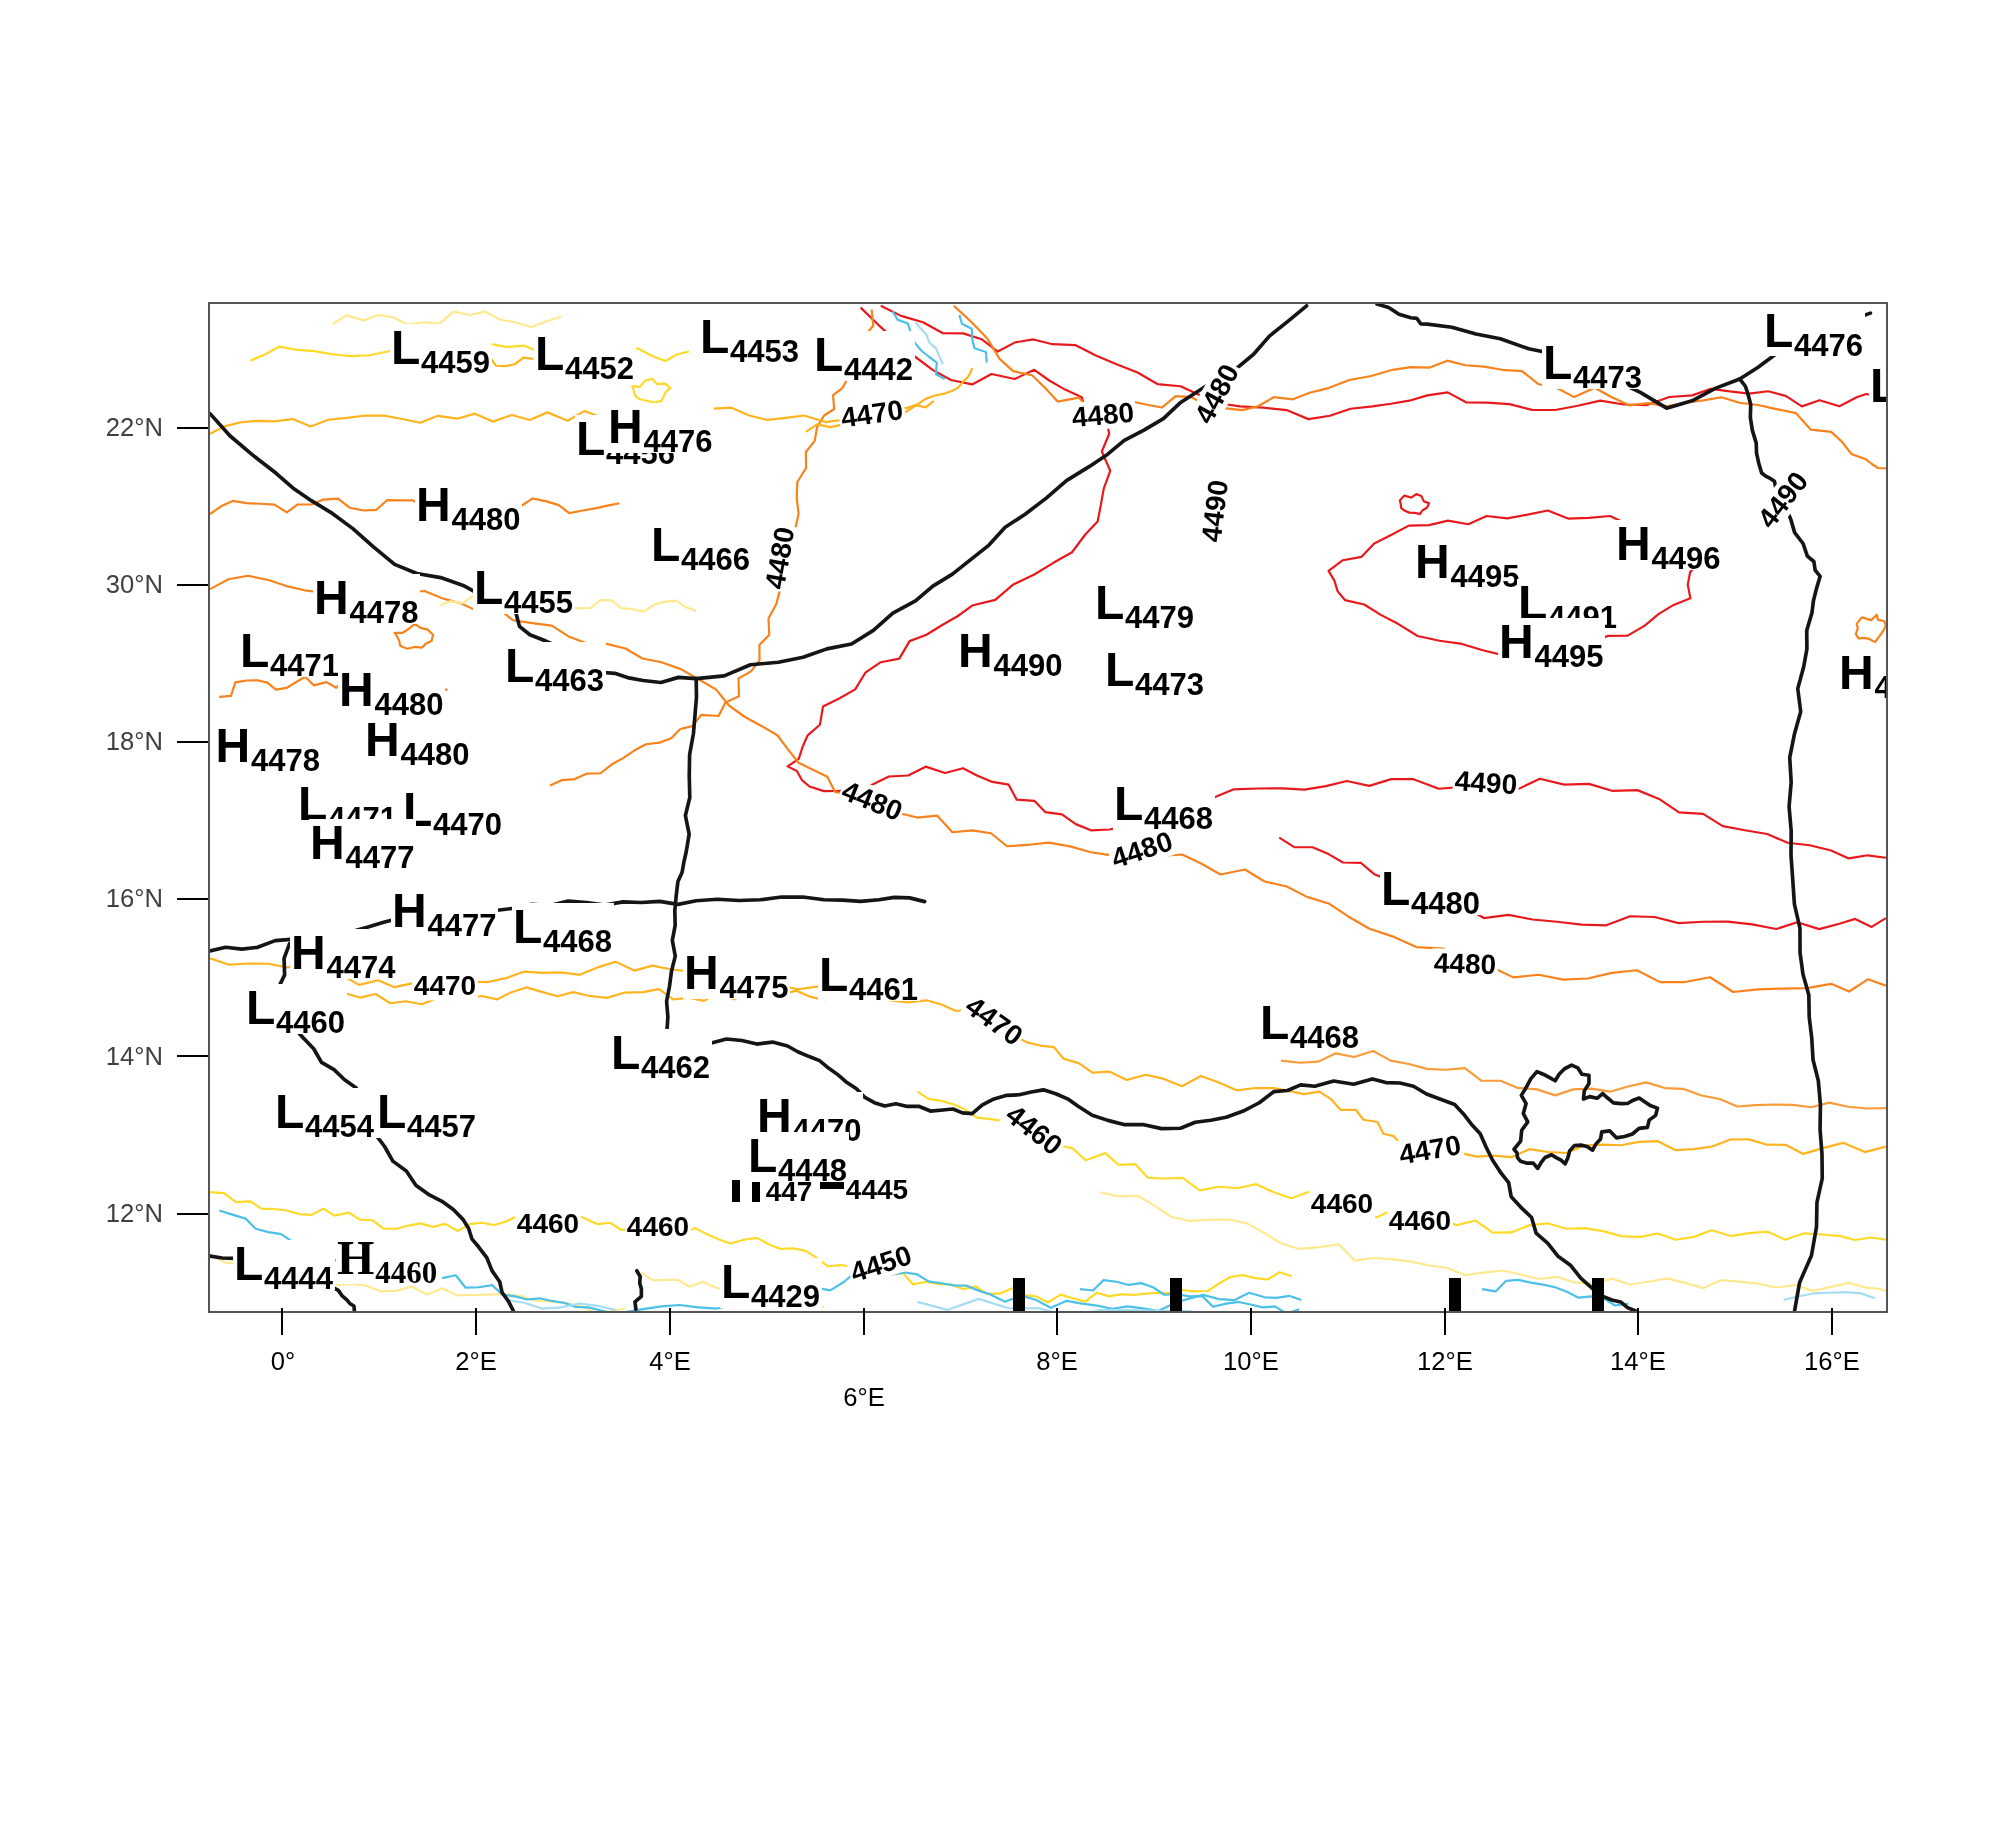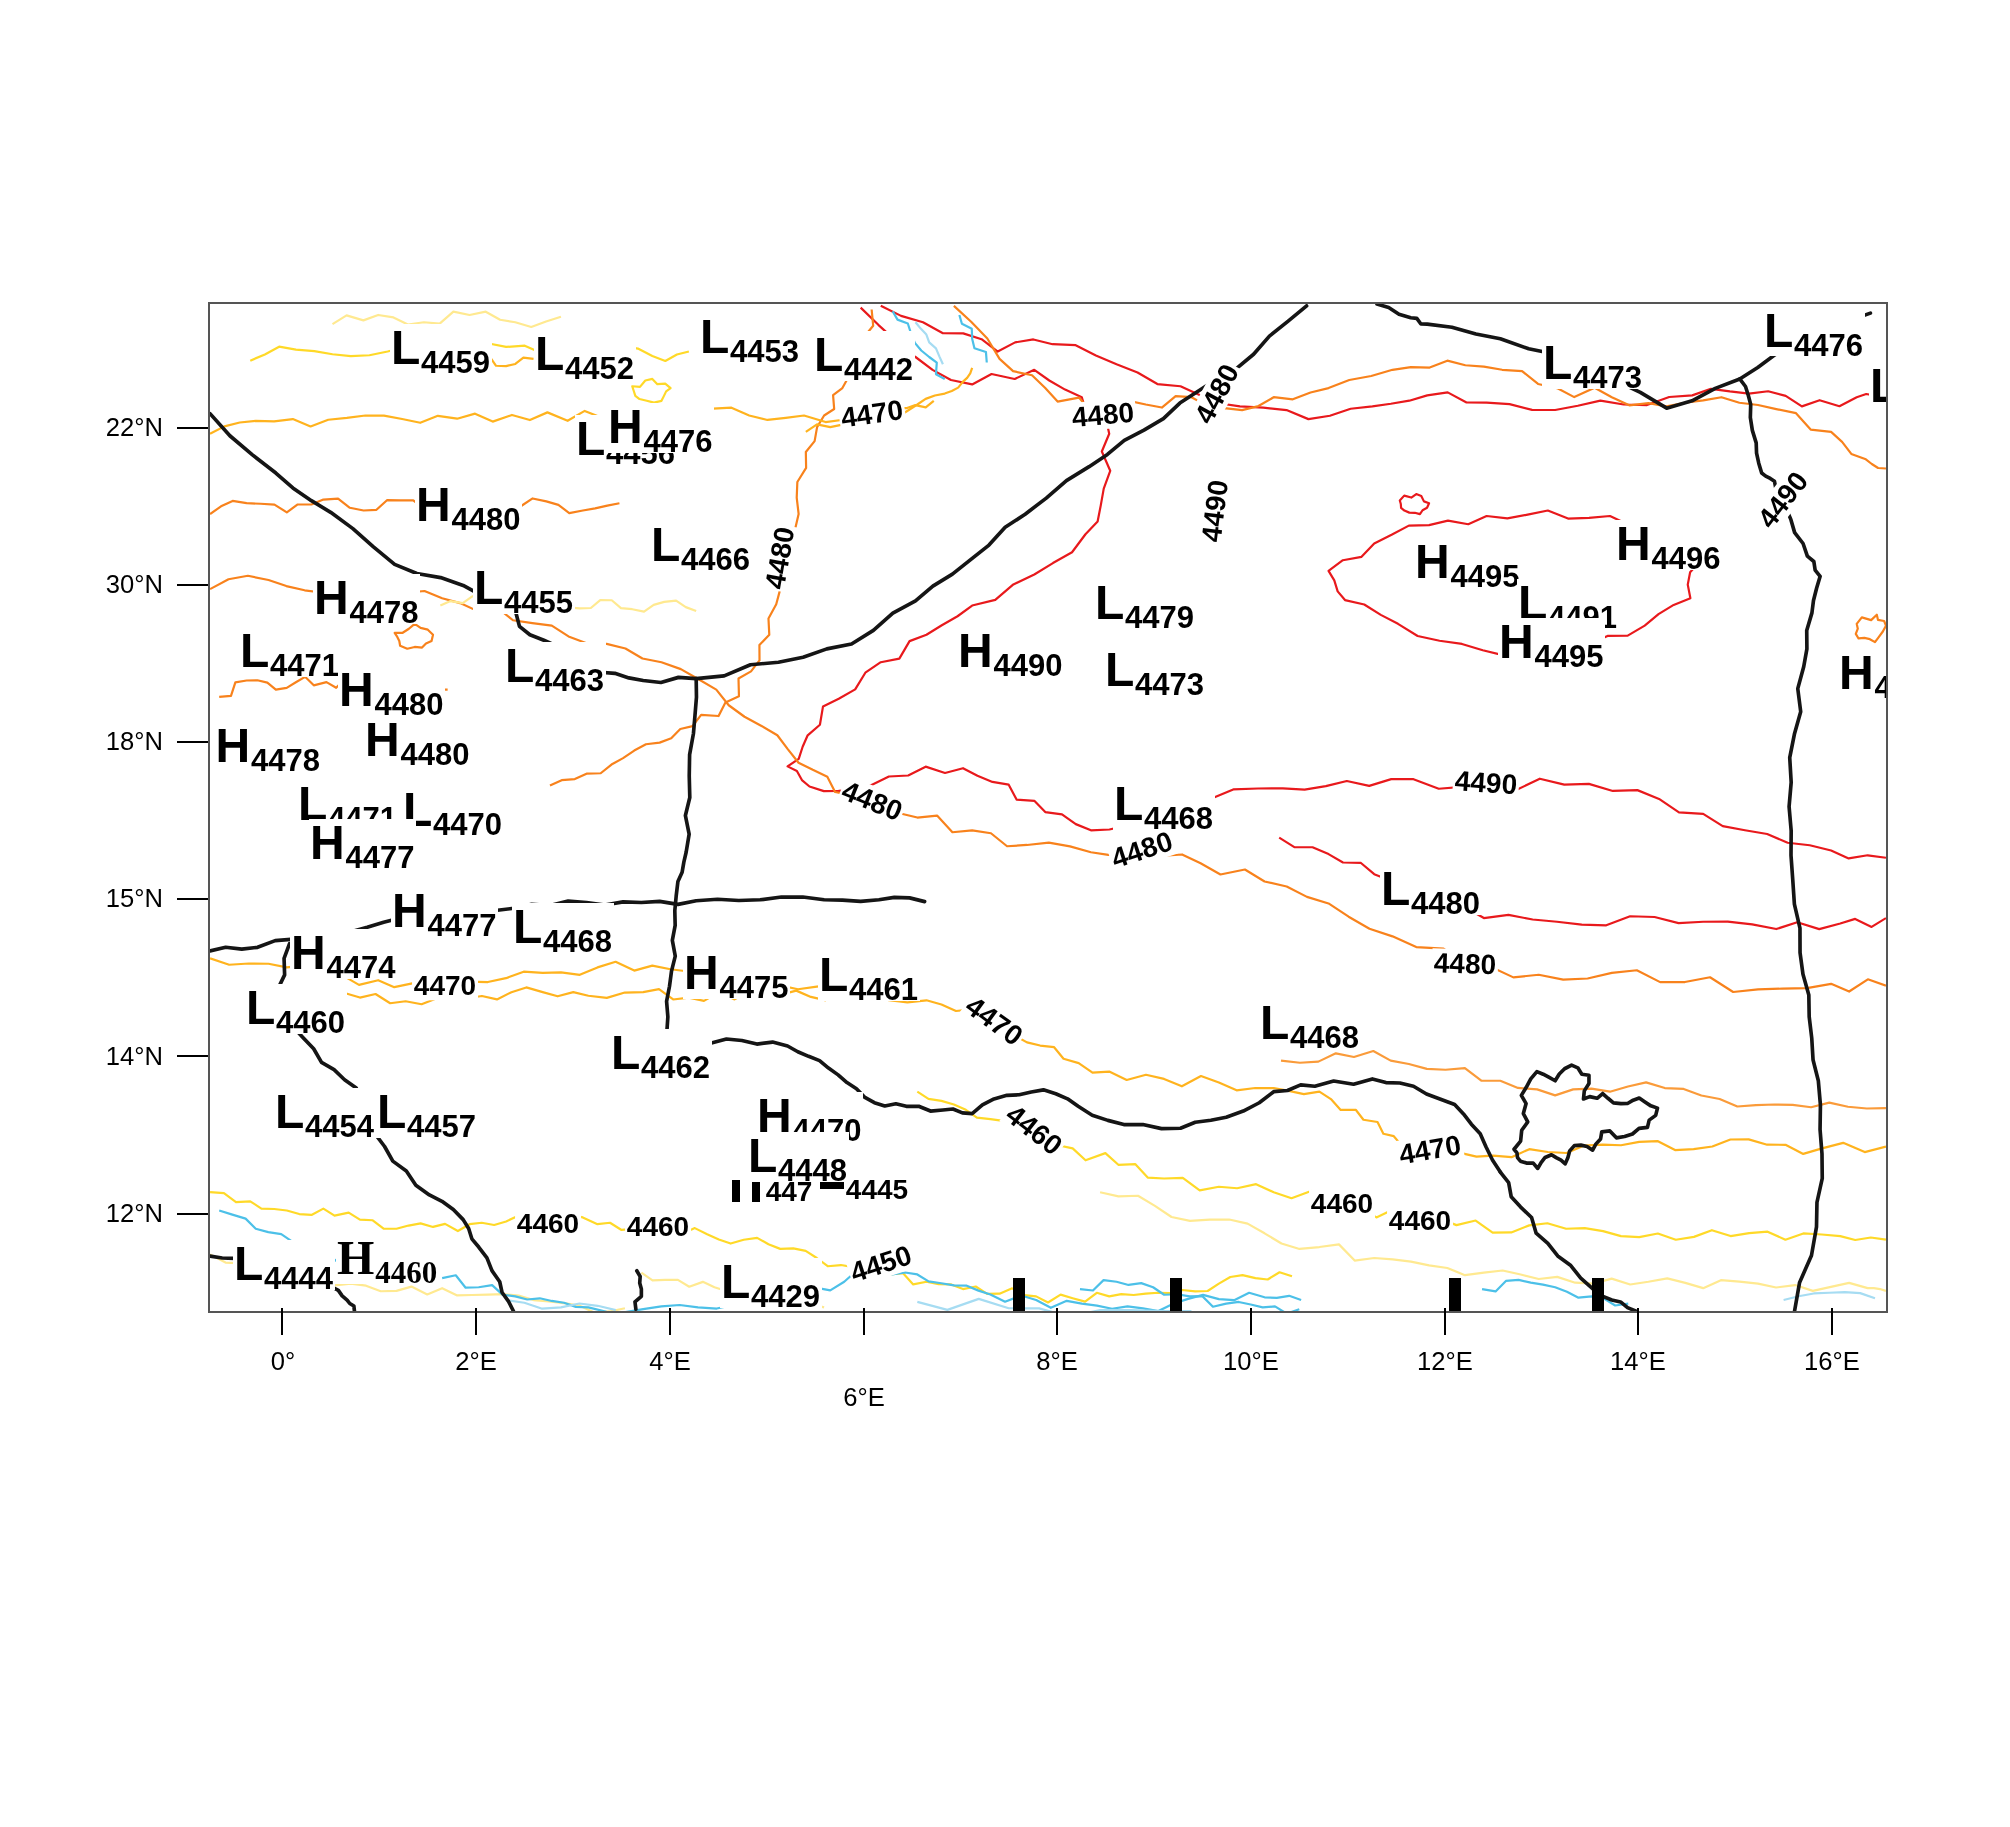--- a/index.html
+++ b/index.html
@@ -8,21 +8,21 @@
   #plot-title{position:absolute;left:208px;top:249px;width:1676px;text-align:center;
           font-size:42px;font-weight:700;color:#000;letter-spacing:0.9px;}
   #map{position:absolute;left:208px;top:302px;width:1676px;height:1007px;
        border:2.3px solid #555;overflow:hidden;background:#fff;}
   #contour-svg{position:absolute;left:0;top:0;}
   .marker{position:absolute;white-space:nowrap;line-height:1;background:#fff;padding:0 2.7px 1.8px 0.9px;}
   .marker .ml{font-size:48px;font-weight:700;color:#000;}
   .marker .mv{font-size:31px;font-weight:700;color:#000;position:relative;top:9.1px;left:0.9px;}
   .clabel{position:absolute;white-space:nowrap;font-size:28px;font-weight:700;color:#000;
           background:#fff;padding:0 1.8px;line-height:1.05;}
-  .ytick-label{position:absolute;font-size:25.6px;color:#000000;text-align:right;width:101px;}
+  .ytick-label{position:absolute;font-size:25.6px;color:#404040;text-align:right;width:101px;}
   .xtick-label{position:absolute;font-size:25.6px;color:#000;text-align:center;width:110px;}
   .tickline{position:absolute;background:#000;}
   .bar{position:absolute;background:#000;}
 </style>
 </head>
 <body>
 
 <div id="canvas">
   <div id="map">
       <svg id="contour-svg" width="1676" height="1007" viewBox="228 330 1834 1102">
@@ -153,21 +153,21 @@
       <div class="marker" style="left: 1659px; top: 58px;"><span class="ml">L</span></div>
     </div>
   <div id="axis-layer">
       <div class="tickline" style="left: 177px; top: 427px; width: 31px; height: 1.8px;"></div>
       <div class="ytick-label" style="left: 62px; top: 413px;">22°N</div>
       <div class="tickline" style="left: 177px; top: 584px; width: 31px; height: 1.8px;"></div>
       <div class="ytick-label" style="left: 62px; top: 570px;">30°N</div>
       <div class="tickline" style="left: 177px; top: 741px; width: 31px; height: 1.8px;"></div>
       <div class="ytick-label" style="left: 62px; top: 727px;">18°N</div>
       <div class="tickline" style="left: 177px; top: 898px; width: 31px; height: 1.8px;"></div>
-      <div class="ytick-label" style="left: 62px; top: 884px;">15°N</div>
+      <div class="ytick-label" style="left: 62px; top: 884px;">16°N</div>
       <div class="tickline" style="left: 177px; top: 1055px; width: 31px; height: 1.8px;"></div>
       <div class="ytick-label" style="left: 62px; top: 1042px;">14°N</div>
       <div class="tickline" style="left: 177px; top: 1213px; width: 31px; height: 1.8px;"></div>
       <div class="ytick-label" style="left: 62px; top: 1199px; text-align: right;">12°N</div>
       <div class="tickline" style="left: 281px; top: 1308px; width: 1.8px; height: 27.4px;"></div>
       <div class="xtick-label" style="left: 228px; top: 1347px;">0°</div>
       <div class="tickline" style="left: 475px; top: 1308px; width: 1.8px; height: 27.4px;"></div>
       <div class="xtick-label" style="left: 421px; top: 1347px;">2°E</div>
       <div class="tickline" style="left: 669px; top: 1308px; width: 1.8px; height: 27.4px;"></div>
       <div class="xtick-label" style="left: 615px; top: 1347px;">4°E</div>

